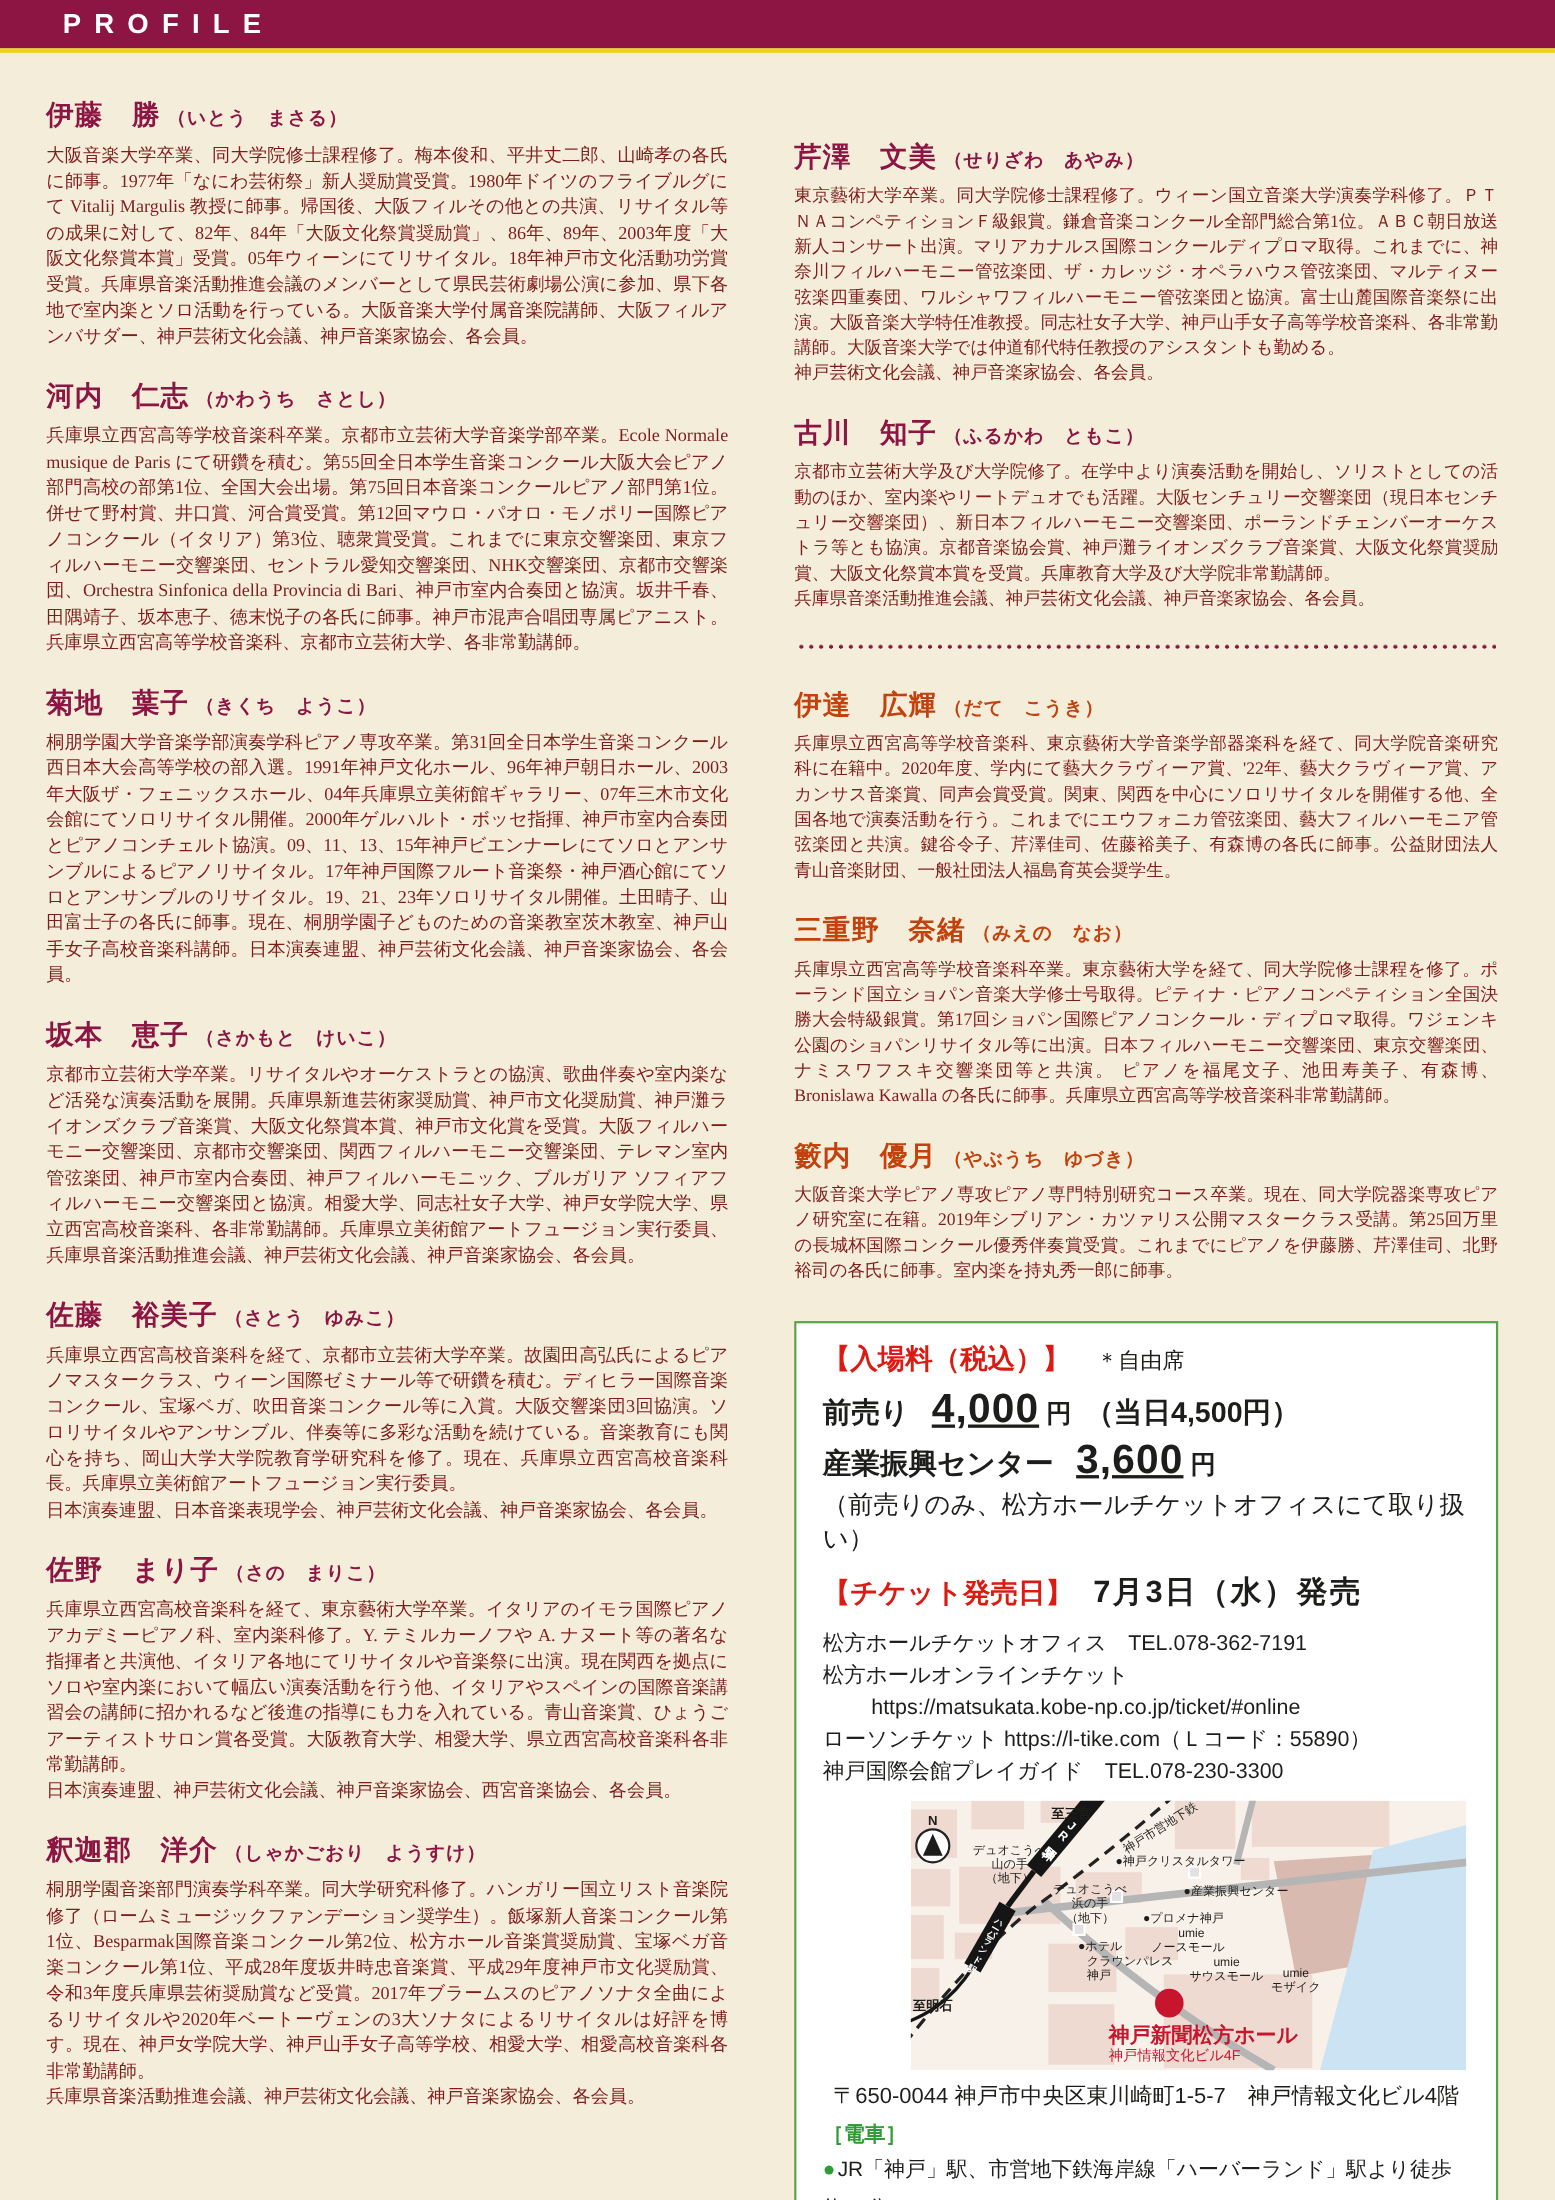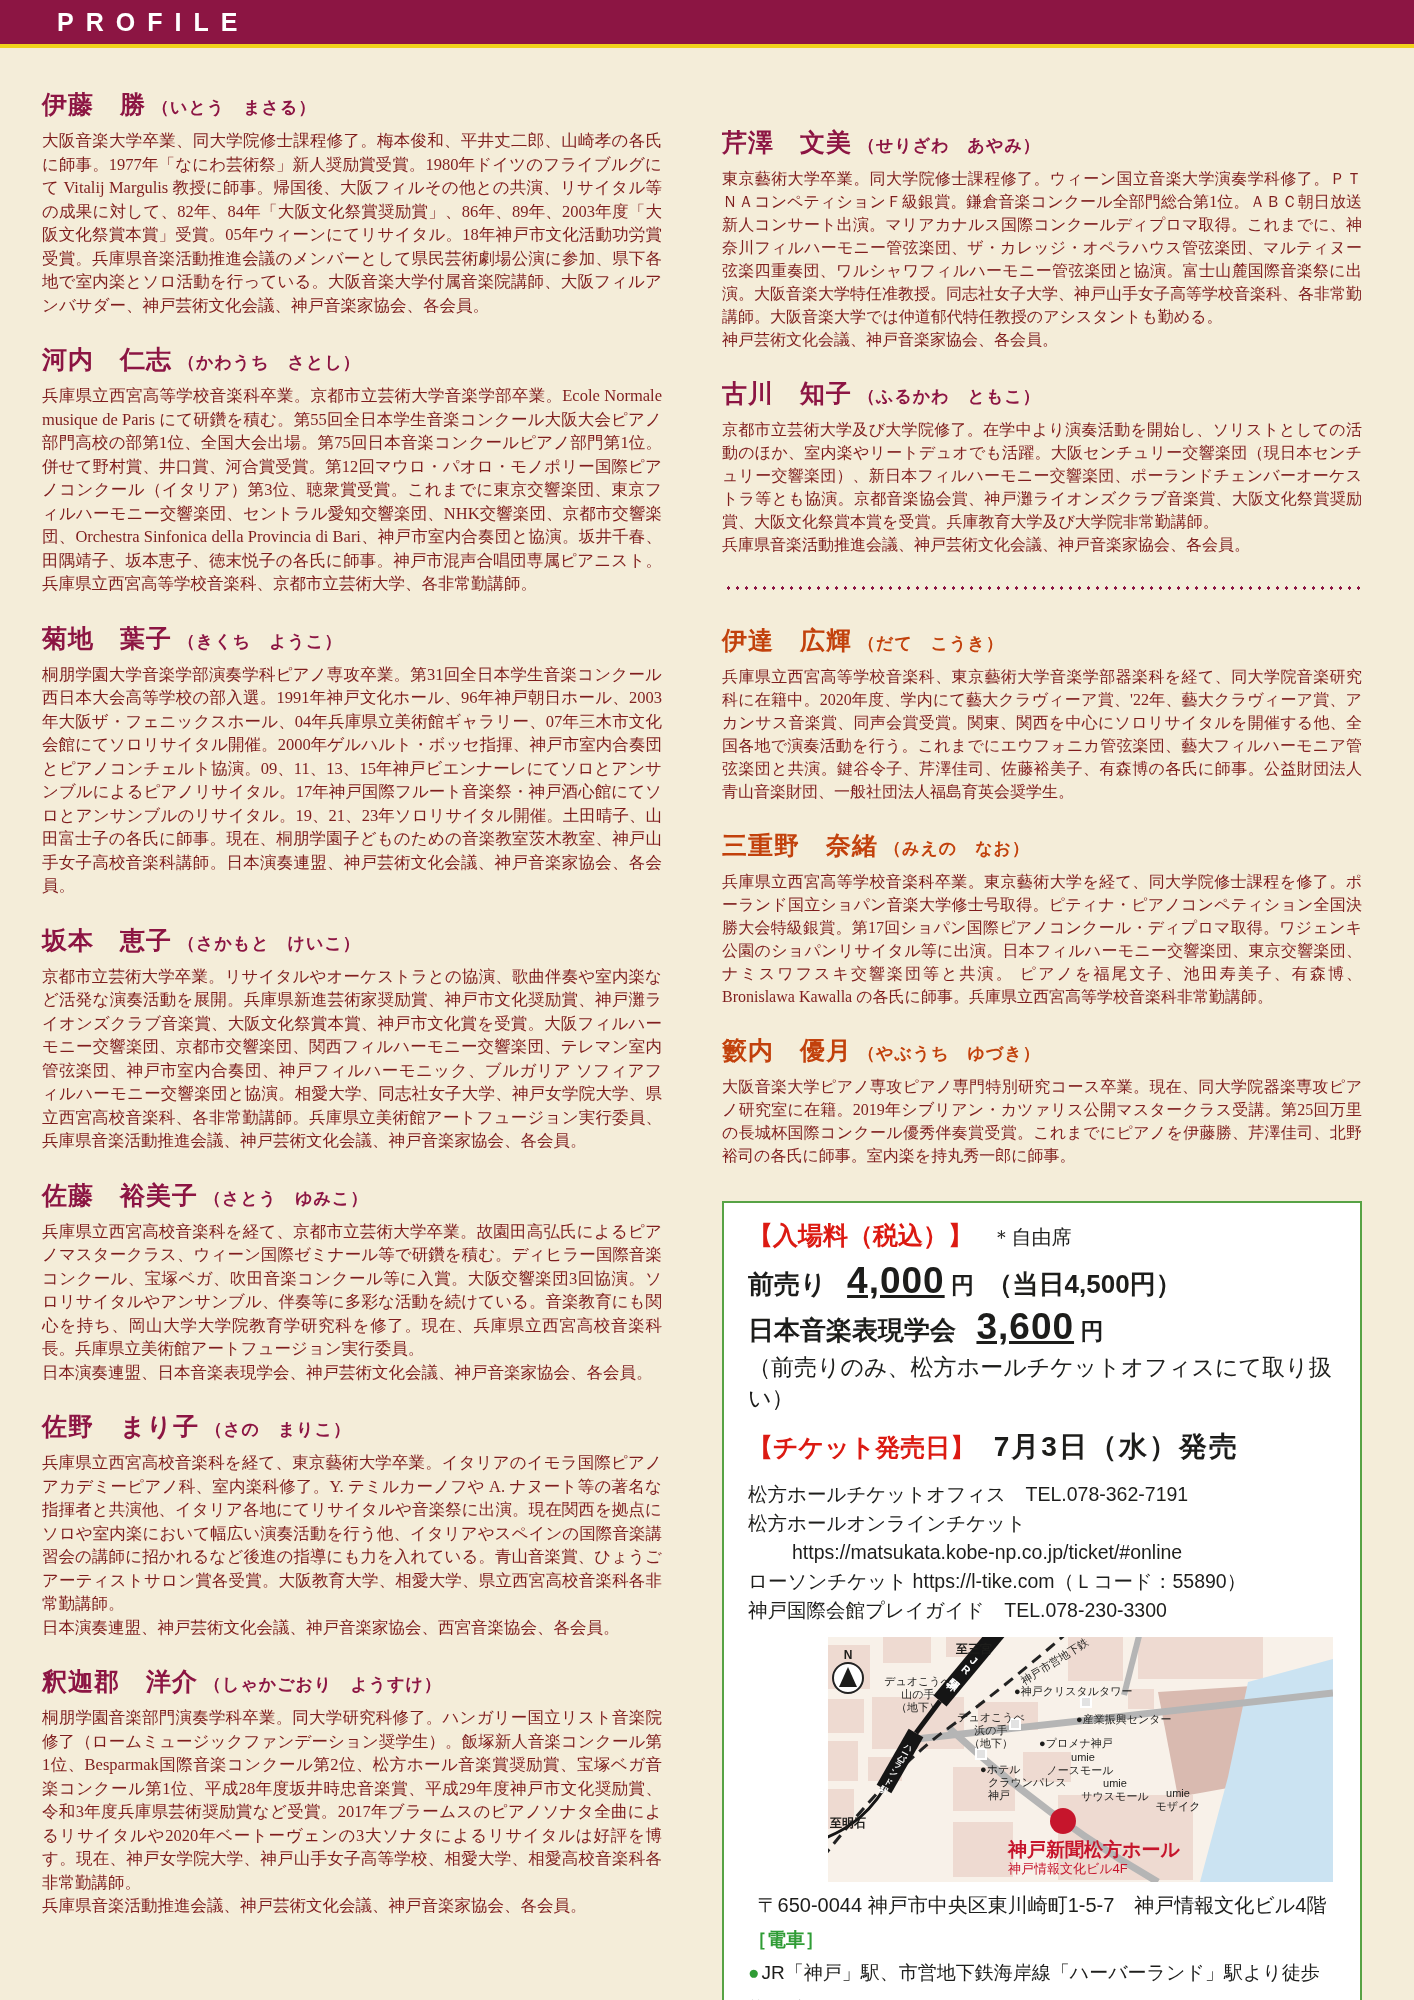--- a/index.html
+++ b/index.html
@@ -43,21 +43,21 @@
     background-size:9px 4px;background-repeat:repeat-x;background-position:0 50%;
   }
   
   .ticket-box{
     margin-top:34px;background:#ffffff;border:2px solid #57a345;
     padding:16px 24px 14px 24px;
     font-family:"Liberation Sans","DejaVu Sans",sans-serif;color:#1d1d1b;
   }
   .red-head{color:#dc1a12;font-weight:bold;font-size:25px;}
   .adm-note{font-size:20px;margin-left:14px;font-weight:normal;}
-  .admission{margin-bottom:8px;}
+  .admission{margin-bottom:8px;font-family:Liberation Mono, monospace;}
   .price-row{margin:4px 0;font-weight:bold;}
   .p-label{font-size:26px;}
   .p-value{font-size:37px;margin-left:16px;letter-spacing:1px;text-decoration:underline;}
   .p-unit{font-size:23px;margin-left:2px;}
   .p-note{font-size:26px;margin-left:8px;}
   .price-note{font-size:23px;margin:4px 0 14px 0;}
   .release-row{margin:6px 0 14px 0;}
   .rel-date{font-size:28px;font-weight:bold;margin-left:14px;letter-spacing:2px;}
   .contact div{font-size:19.5px;line-height:29px;}
   .contact .indent{padding-left:44px;}
@@ -150,21 +150,21 @@
         <span class="red-head">【入場料（税込）】</span>
         <span class="adm-note">＊自由席</span>
       </div>
       <div class="price-row">
         <span class="p-label">前売り</span>
         <span class="p-value">4,000</span>
         <span class="p-unit">円</span>
         <span class="p-note">（当日4,500円）</span>
       </div>
       <div class="price-row">
-        <span class="p-label">日本音楽表現学会</span>
+        <span class="p-label">産業振興センター</span>
         <span class="p-value">3,600</span>
         <span class="p-unit">円</span>
         <span class="p-note"></span>
       </div>
       <div class="price-note">（前売りのみ、松方ホールチケットオフィスにて取り扱い）</div>
       <div class="release-row">
         <span class="red-head">【チケット発売日】</span>
         <span class="rel-date">7月3日（水）発売</span>
       </div>
       <div class="contact">

